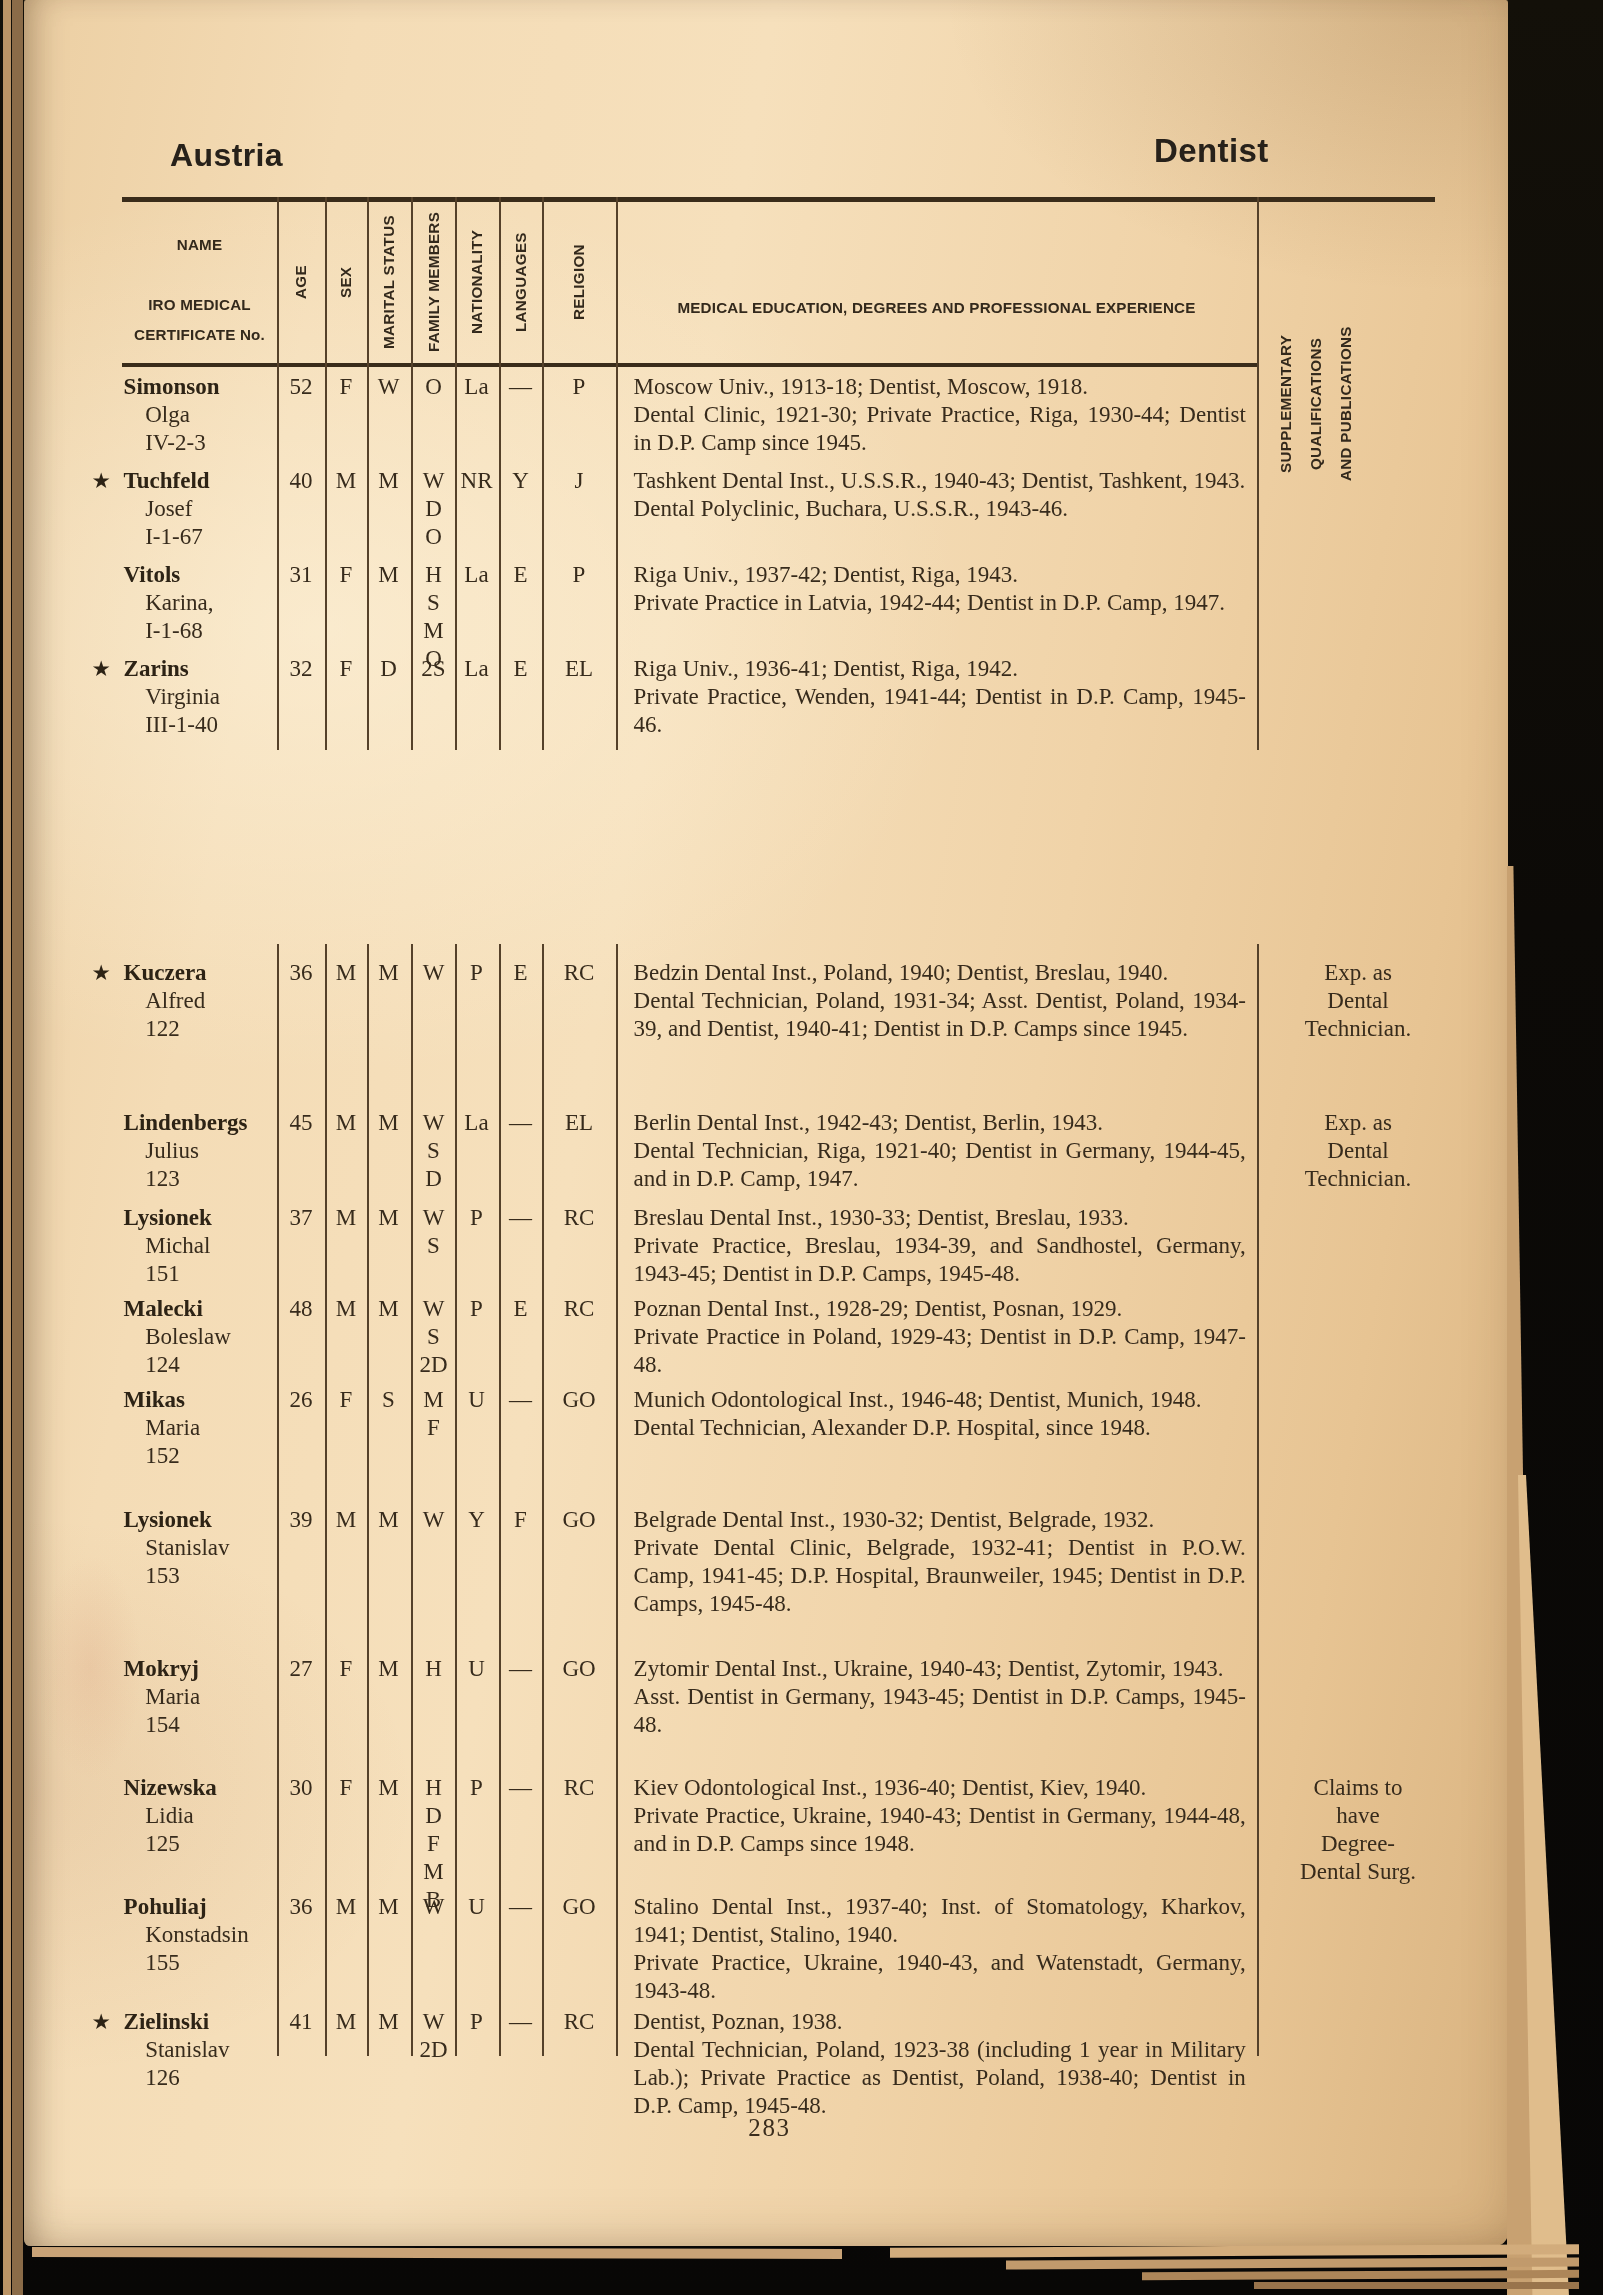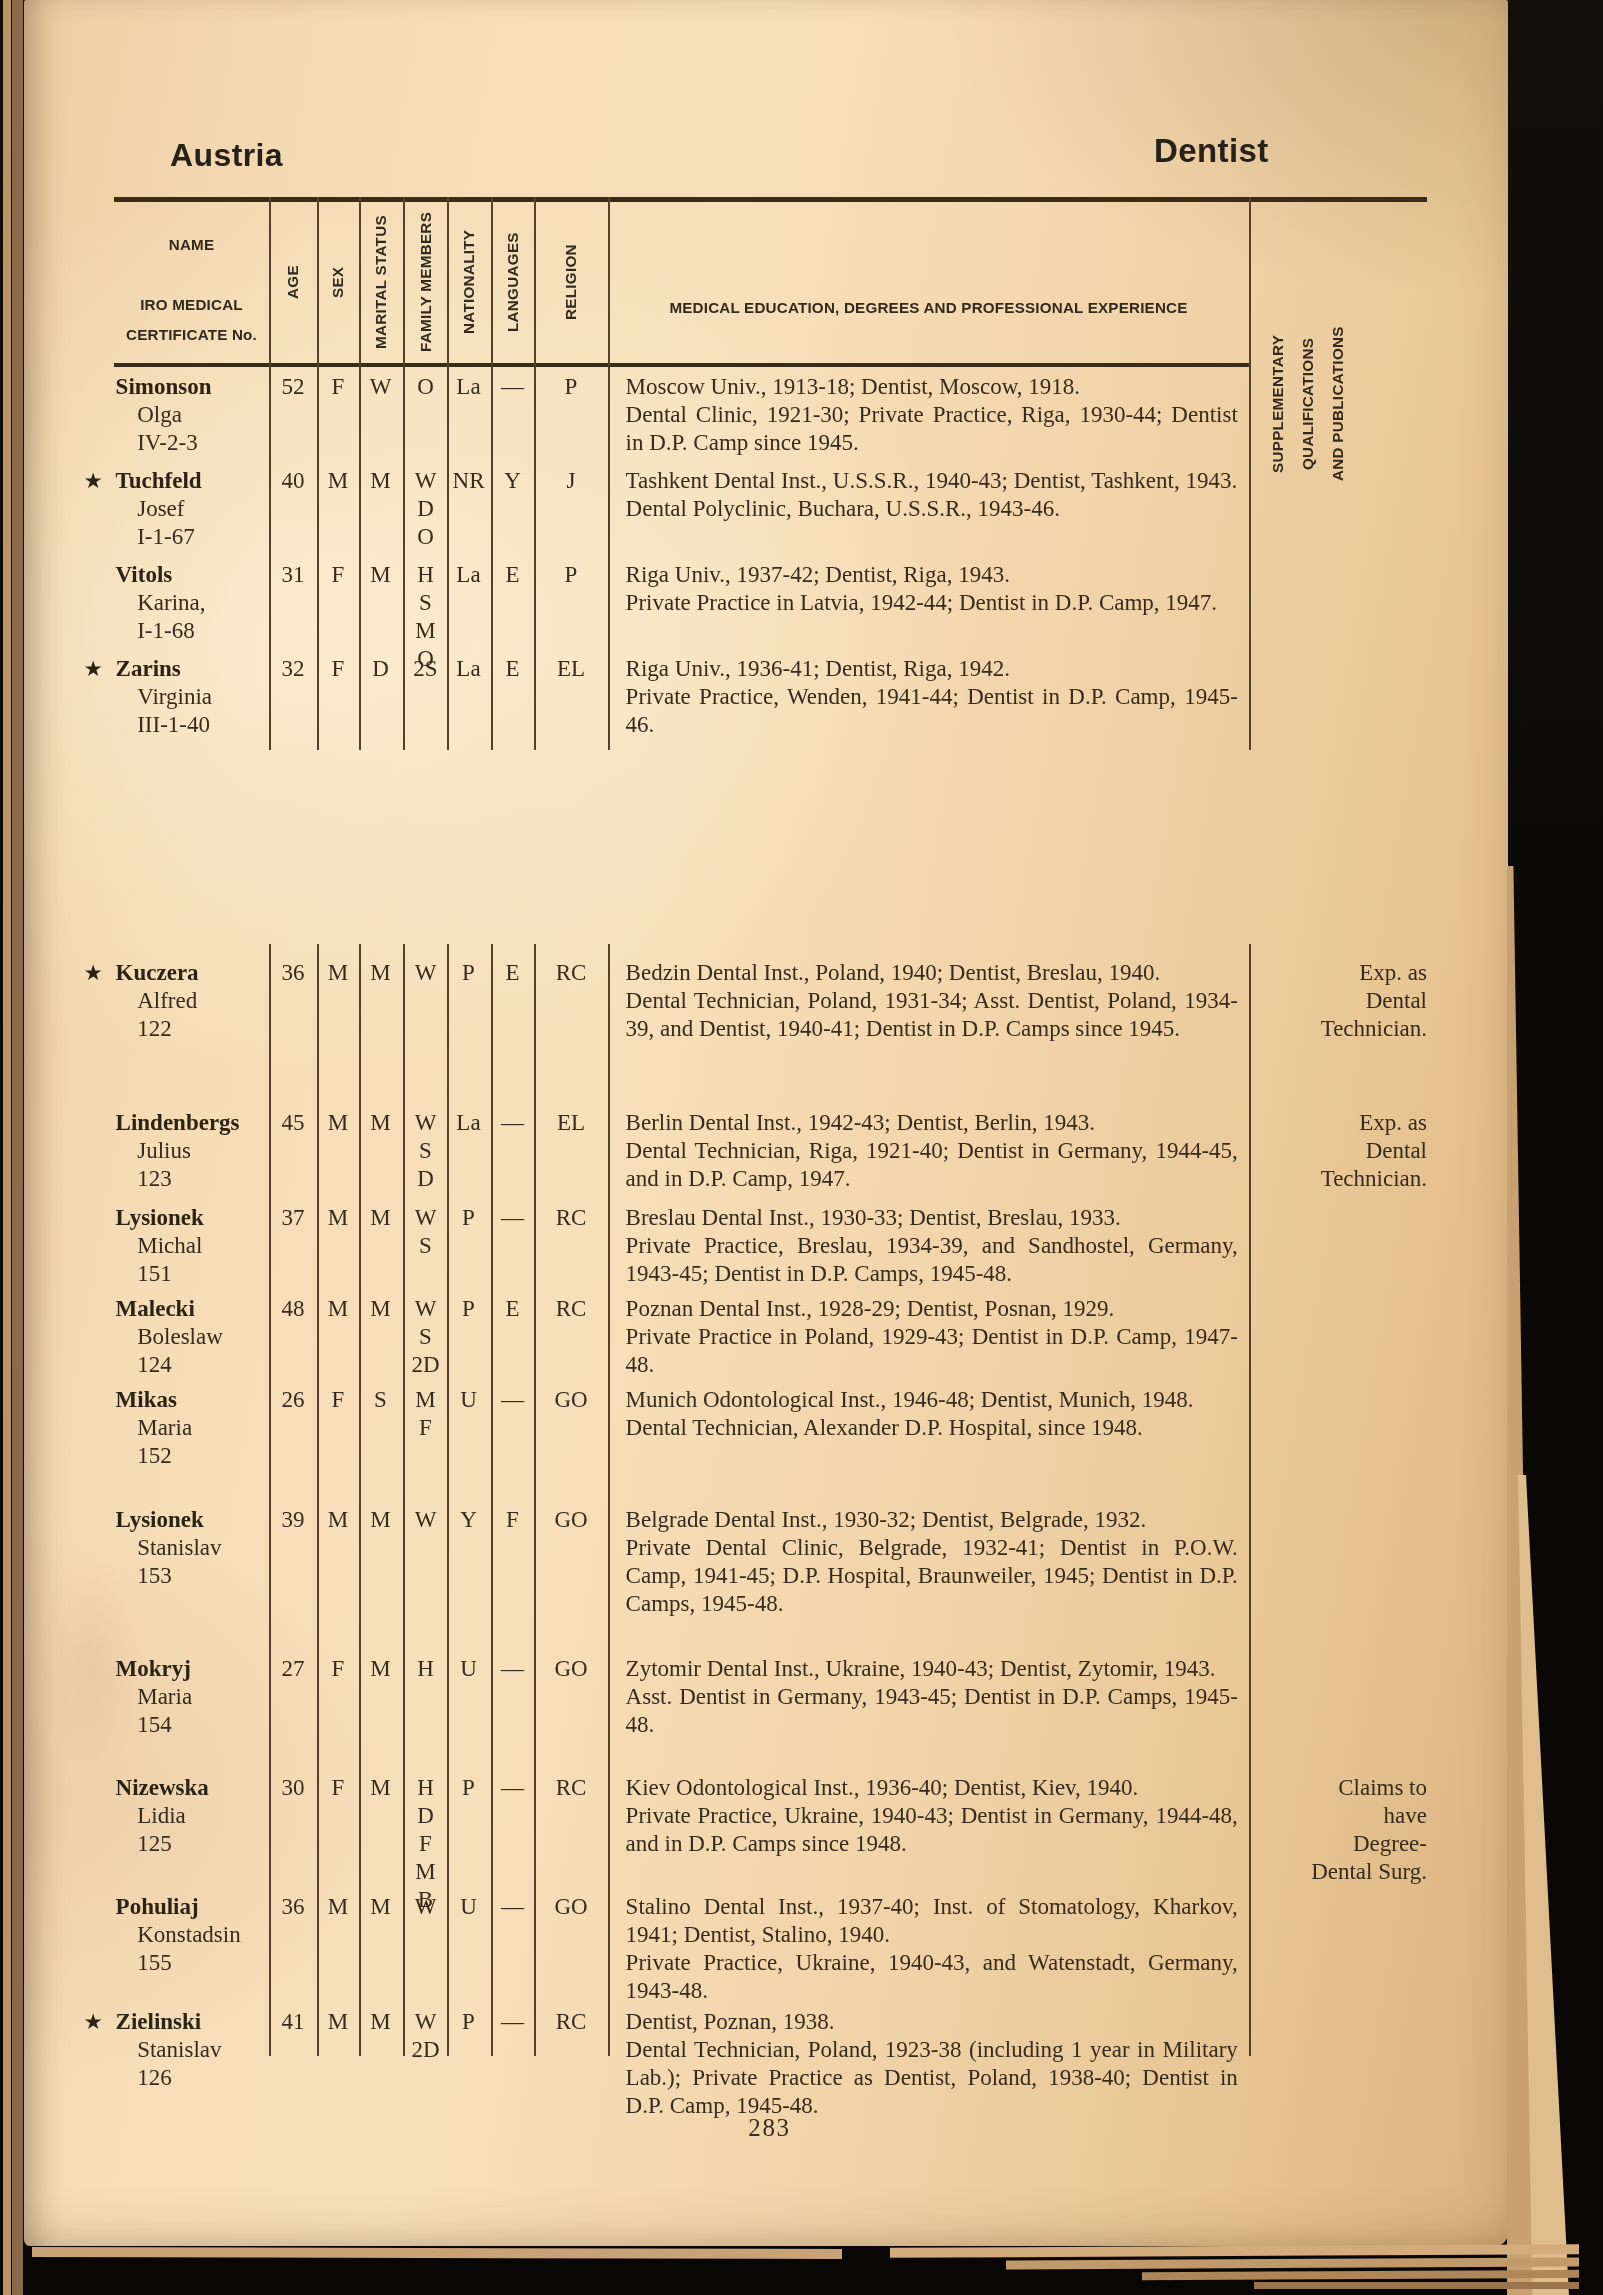--- a/index.html
+++ b/index.html
@@ -30,21 +30,21 @@
   
   .title-left{position:absolute;left:122px;top:138px;font:bold 32px/35px "Liberation Sans",sans-serif;
               color:#27211a;letter-spacing:0.4px;margin-left:48px;}
   .title-right{position:absolute;left:1154px;top:133px;width:281px;text-align:left;
                font:bold 33px/35px "Liberation Sans",sans-serif;color:#27211a;letter-spacing:0.4px;}
   .section-heading{position:absolute;left:321px;top:870px;width:898px;text-align:center;
                    font:bold 34px/38px "Liberation Sans",sans-serif;color:#2c241c;letter-spacing:0.8px;}
   .page-number{position:absolute;left:609px;top:2113px;width:321px;text-align:center;
                font:25px/29px "Liberation Serif",serif;color:#3a2d1d;letter-spacing:1.6px;}
   
-  .table{position:absolute;left:114px;width:1313px;}
+  .table{position:absolute;left:122px;width:1313px;}
   .austria{top:197px;height:553px;}
   .british{top:944px;height:1112px;}
   .rule{position:absolute;background:#3a2c1a;}
   .rule.top{left:0;top:0;width:1313px;height:4.8px;}
   .rule.mid{left:0;top:166px;width:1135px;height:4px;}
   .vline{position:absolute;top:0;width:1.6px;background:#55412a;}
   .hname{position:absolute;left:0;width:155px;text-align:center;
          font:bold 15.2px/19px "Liberation Sans",sans-serif;color:#33291c;letter-spacing:0.2px;}
   .hn1{top:38px;} .hn2{top:98px;} .hn3{top:128px;}
   .vhead{position:absolute;top:8px;height:154px;writing-mode:vertical-rl;transform:rotate(180deg);
@@ -69,21 +69,21 @@
   .given,.cert{padding-left:21.6px;}
   .star{position:absolute;left:-30.5px;top:0;width:27px;text-align:left;font-size:21.6px;line-height:28px;color:#2d2315;}
   .c-age{left:155px;width:48px;}
   .c-sex{left:203px;width:42px;}
   .c-mar{left:245px;width:43px;}
   .c-fam{left:289px;width:45px;}
   .c-nat{left:333px;width:43px;}
   .c-lang{left:377px;width:43px;}
   .c-rel{left:420px;width:74px;}
   .c-edu{left:494px;width:641px;box-sizing:border-box;padding:0 11.2px 0 17.6px;text-align:justify;}
-  .c-sup{left:1135px;width:178px;box-sizing:border-box;padding-left:24px;text-align:right;}
+  .c-sup{left:1135px;width:178px;box-sizing:border-box;padding-left:24px;text-align:center;}
 </style>
 </head>
 <body>
 
 <div id="scene">
   <div class="sliver1"></div>
   <div class="sliver2"></div>
   <div class="page"></div>
   <div class="stain"></div>
   <div class="edge-r1"></div>

